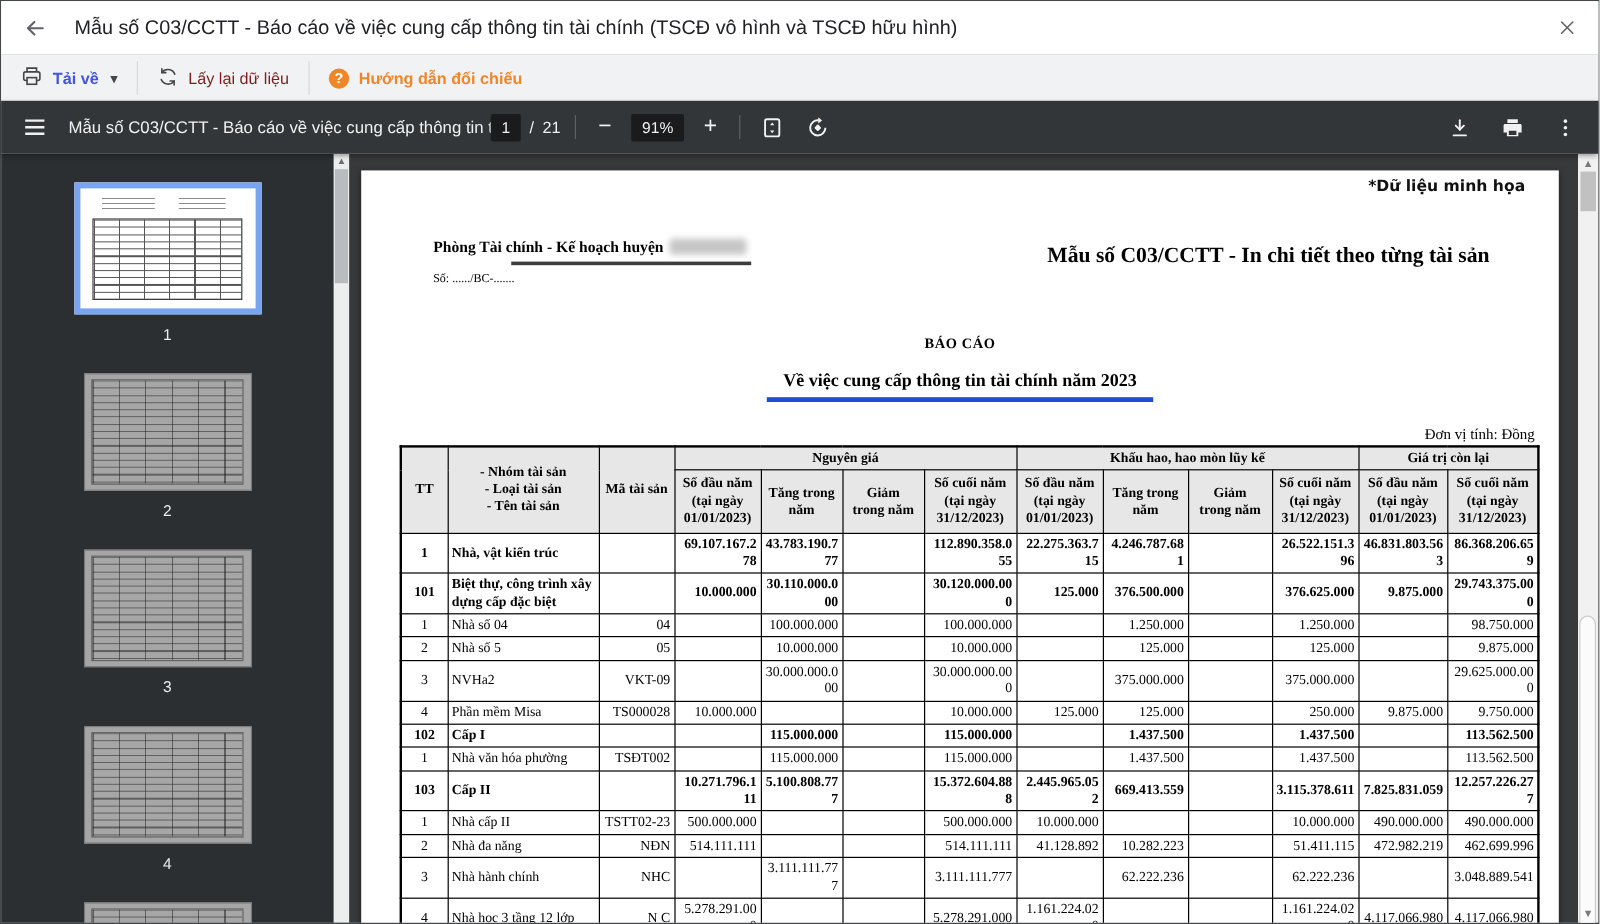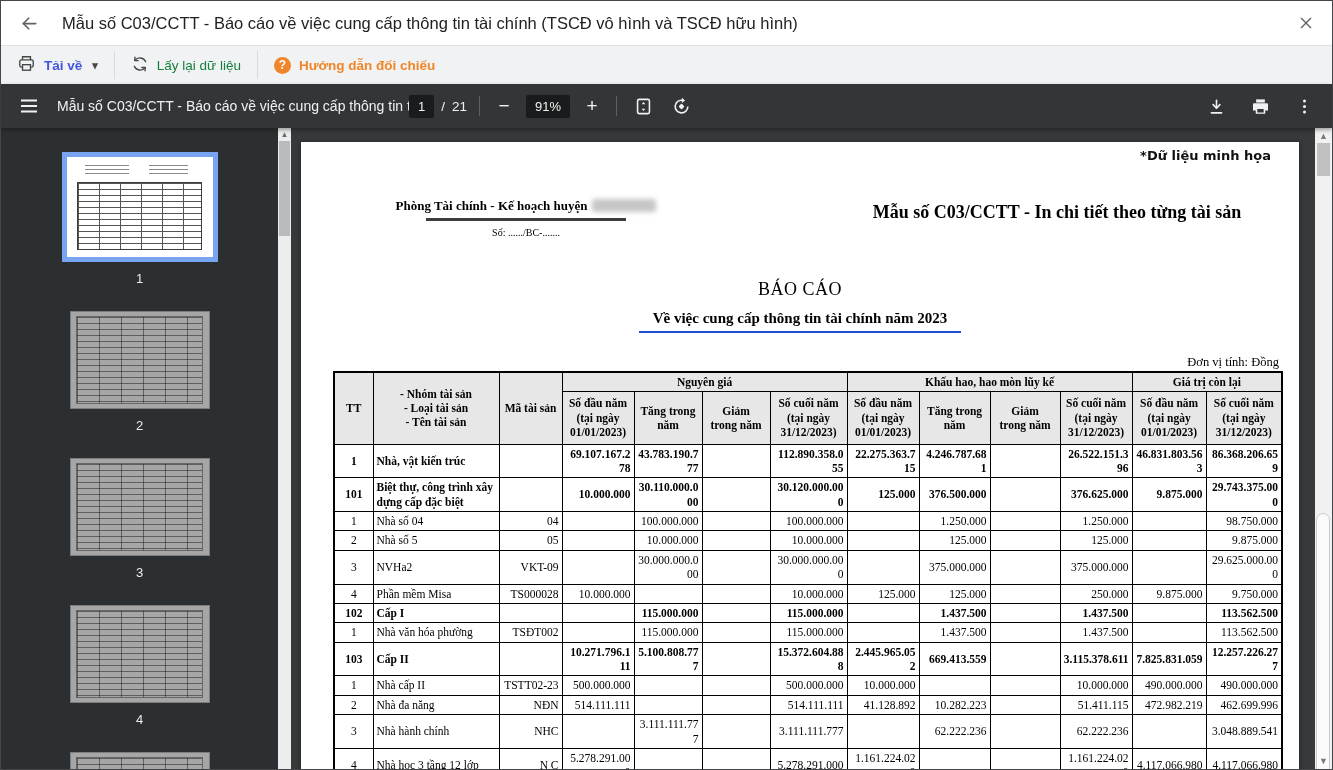--- a/index.html
+++ b/index.html
@@ -11,21 +11,21 @@
   #topbar { position:absolute; top:0; left:0; right:0; height:45px; background:#fff;
             border-bottom:1px solid #e0e0e0; display:flex; align-items:center; padding:0 18px; }
   #topbar .back { display:flex; align-items:center; cursor:pointer; }
   #topbar .wtitle { margin-left:22px; font-size:16.5px; color:#202124; white-space:nowrap; }
   #topbar .close { margin-left:auto; cursor:pointer; display:flex; align-items:center; }
 
   
   #actionbar { position:absolute; top:45px; left:0; right:0; height:38px; background:#f1f2f3;
                display:flex; align-items:stretch; }
   .abtn { display:flex; align-items:center; gap:8px; padding:0 16px; font-size:13.5px;
-          color:#15803d; cursor:pointer; }
+          color:#7f1d1d; cursor:pointer; }
   .abtn .caret { font-size:11px; color:#444746; margin-left:2px; }
   .abtn.dl { color:#4355df; font-weight:bold; }
   .abtn.dl .lbl { color:#4355df; }
   .vsep { width:1px; background:#d8dadd; margin:5px 0; }
   .guide { display:flex; align-items:center; gap:8px; padding:0 16px; font-size:13.5px;
            color:#f0862a; font-weight:bold; cursor:pointer; }
   .qbadge { width:17px; height:17px; border-radius:50%; background:#f0862a; color:#fff;
             font-size:12px; font-weight:bold; display:flex; align-items:center; justify-content:center; }
 
   
@@ -78,34 +78,34 @@
   #main-scroll .thumbbar { position:absolute; top:15px; left:2px; width:13px; height:33px; background:#c1c1c1; }
   #main-scroll .overlaythumb { position:absolute; top:385px; bottom:-10px; left:1px; width:14px;
        background:#fbfbfb; border:1px solid #cdcdcd; border-radius:7px; }
 
   
   #page { position:absolute; left:10px; top:14px; width:998px; height:760px; background:#fff;
           box-shadow:0 1px 5px rgba(0,0,0,.45); color:#000; }
   .serif { font-family:"Liberation Serif","DejaVu Serif",serif; }
   #doc-note { position:absolute; top:6px; right:28px; font-size:13px; font-weight:bold; color:#111;
               font-family:"DejaVu Sans",sans-serif; }
-  #doc-org { position:absolute; top:56px; left:60px; width:330px; text-align:center; }
+  #doc-org { position:absolute; top:56px; left:60px; width:330px; text-align:left; }
   #doc-org .l1 { font-size:13px; font-weight:bold; white-space:nowrap; }
   .redacted { display:inline-block; width:64px; height:13px; background:#c6c6c6; border-radius:2px;
               filter:blur(2.5px); vertical-align:-2px; margin-left:5px; }
   #doc-org .rule { width:200px; height:3px; background:#3d3d3d; margin:4px auto 6px; }
   #doc-org .l2 { font-size:10px; }
   #doc-form { position:absolute; top:60px; right:52px; width:380px; text-align:center; }
   #doc-form .l1 { font-size:18px; font-weight:bold; white-space:nowrap; }
   #doc-form .l2 { font-size:12.5px; margin-top:11px; }
   #doc-title { position:absolute; top:137px; left:0; width:100%; text-align:center;
-               font-size:18px; font-weight:normal; letter-spacing:.5px; }
+               font-size:12px; font-weight:bold; letter-spacing:.5px; }
   #doc-subtitle-row { position:absolute; top:167px; left:0; width:100%; text-align:center; }
   #doc-subtitle { display:inline-block; font-size:15px; font-weight:bold; padding:0 14px 4px;
-                  border-bottom:2px solid #1d4ed8; }
+                  border-bottom:4px solid #1d4ed8; }
   #doc-section { position:absolute; top:211px; left:32px; font-size:13px; font-weight:bold; }
   #doc-unit { position:absolute; top:213px; right:20px; font-size:12.5px; }
 
   
   #rpt { position:absolute; top:229px; left:32px; border-collapse:collapse; table-layout:fixed;
          width:948px; font-family:"Liberation Serif","DejaVu Serif",serif; font-size:11.5px; }
   #rpt th, #rpt td { border:1px solid #000; padding:2px 3px; vertical-align:middle; line-height:1.25; }
   #rpt { border:2px solid #000; }
   #rpt thead th { background:#e7e7e7; font-weight:bold; text-align:center; white-space:pre-line; }
   #rpt thead .subrow th { padding:4px 2px; }

